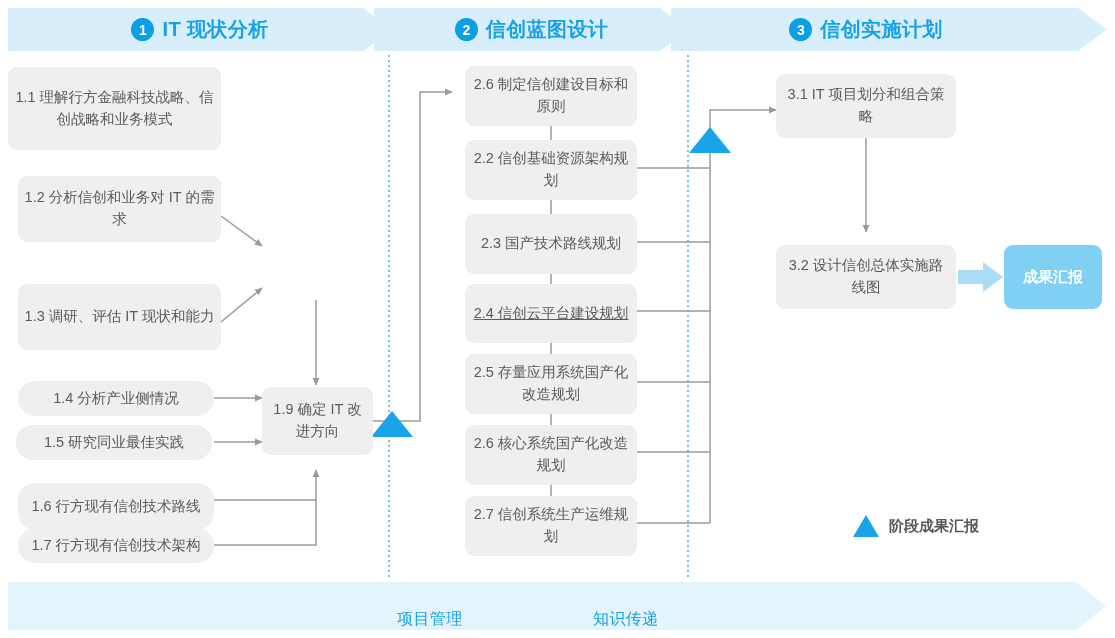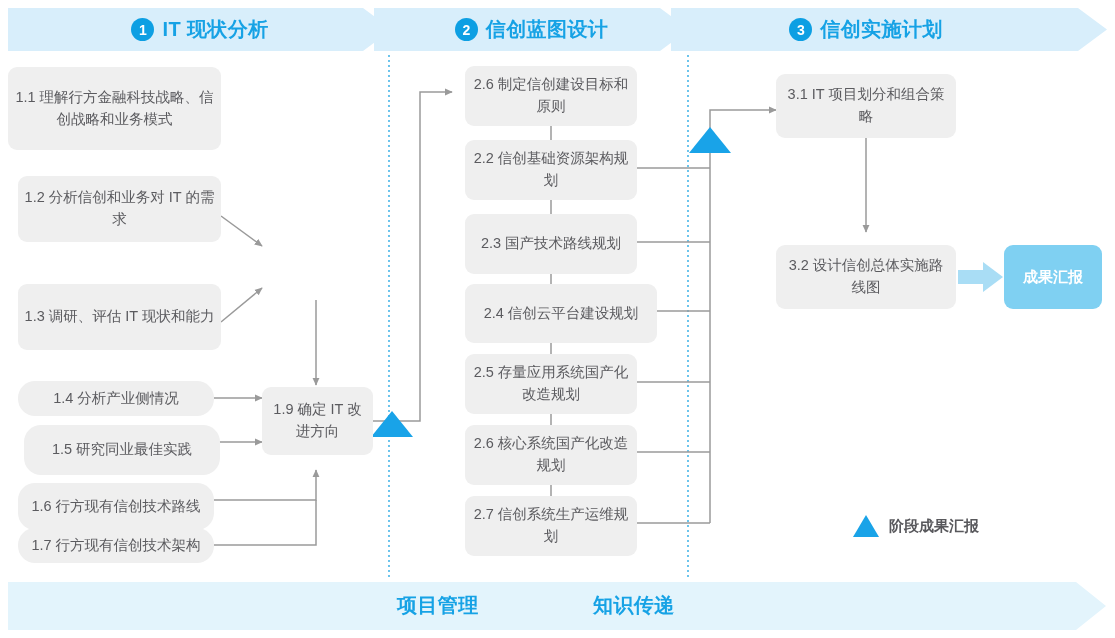--- a/index.html
+++ b/index.html
@@ -11,21 +11,21 @@
   
   .banner-layer{position:absolute;left:0;top:0;width:1115px;height:55px;}
   .phase-label{position:absolute;top:8px;height:43px;display:flex;
      align-items:center;justify-content:center;gap:8px;}
   .phase-num{width:23px;height:23px;border-radius:50%;background:#0d9fe3;
      color:#ffffff;font-size:14px;font-weight:bold;display:flex;
      align-items:center;justify-content:center;line-height:1;}
   .phase-text{color:#16a2e5;font-size:20px;font-weight:bold;white-space:nowrap;
      letter-spacing:.4px;}
   .bottom-label{position:absolute;top:580px;height:50px;display:flex;
-     align-items:center;color:#16a2e5;font-size:20px;font-weight:bold;
+     align-items:flex-end;color:#16a2e5;font-size:16px;font-weight:normal;
      white-space:nowrap;letter-spacing:.4px;}
 
   
   .box{position:absolute;background:#efefef;border-radius:9px;
        display:flex;align-items:center;justify-content:center;
        text-align:center;color:#5b5b5f;font-size:14.5px;line-height:1.5;
        padding:2px 6px;box-sizing:border-box;}
   .box.pill{border-radius:17px;}
 
   .result-badge{position:absolute;background:#7fd0f2;border-radius:9px;
@@ -131,21 +131,21 @@
   </div>
   <div class="box" style="left:18px;top:176px;width:203px;height:66px;">
     <span>1.2 分析信创和业务对 IT 的需求</span>
   </div>
   <div class="box" style="left:18px;top:284px;width:203px;height:66px;">
     <span>1.3 调研、评估 IT 现状和能力</span>
   </div>
   <div class="box pill" style="left:18px;top:381px;width:196px;height:35px;">
     <span>1.4 分析产业侧情况</span>
   </div>
-  <div class="box pill" style="left:24px;top:425px;width:196px;height:50px;text-align:right;">
+  <div class="box pill" style="left:16px;top:425px;width:196px;height:35px;text-align:right;">
     <span>1.5 研究同业最佳实践</span>
   </div>
   <div class="box pill" style="left:18px;top:483px;width:196px;height:47px;">
     <span>1.6 行方现有信创技术路线</span>
   </div>
   <div class="box pill" style="left:18px;top:528px;width:196px;height:35px;">
     <span>1.7 行方现有信创技术架构</span>
   </div>
 
   <div class="box" style="left:262px;top:387px;width:111px;height:68px;">
@@ -154,21 +154,21 @@
 
   <div class="box" style="left:465px;top:66px;width:172px;height:60px;">
     <span>2.6 制定信创建设目标和原则</span>
   </div>
   <div class="box" style="left:465px;top:140px;width:172px;height:60px;">
     <span>2.2 信创基础资源架构规划</span>
   </div>
   <div class="box" style="left:465px;top:214px;width:172px;height:60px;">
     <span>2.3 国产技术路线规划</span>
   </div>
-  <div class="box" style="left:465px;top:284px;width:192px;height:59px;">
+  <div class="box" style="left:465px;top:284px;width:172px;height:59px;text-decoration:underline;">
     <span>2.4 信创云平台建设规划</span>
   </div>
   <div class="box" style="left:465px;top:354px;width:172px;height:60px;">
     <span>2.5 存量应用系统国产化改造规划</span>
   </div>
   <div class="box" style="left:465px;top:425px;width:172px;height:60px;">
     <span>2.6 核心系统国产化改造规划</span>
   </div>
   <div class="box" style="left:465px;top:496px;width:172px;height:60px;">
     <span>2.7 信创系统生产运维规划</span>

